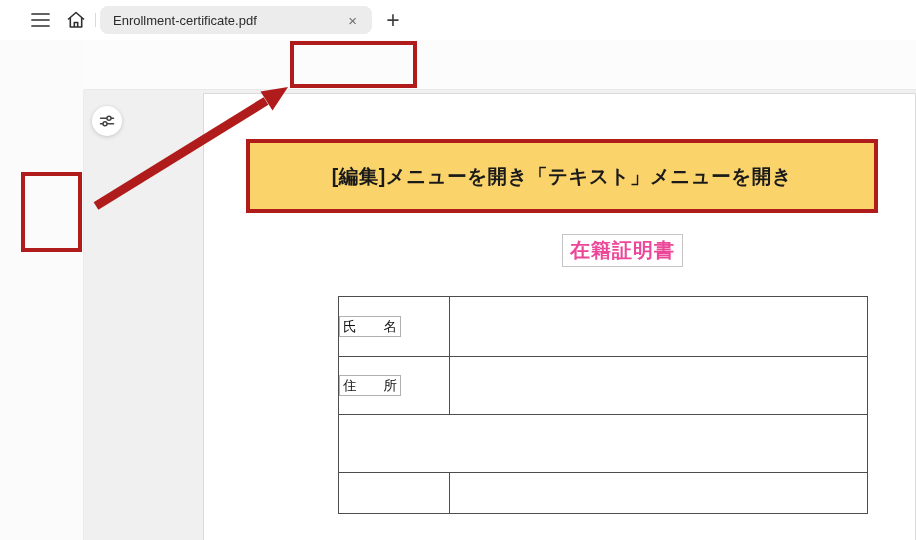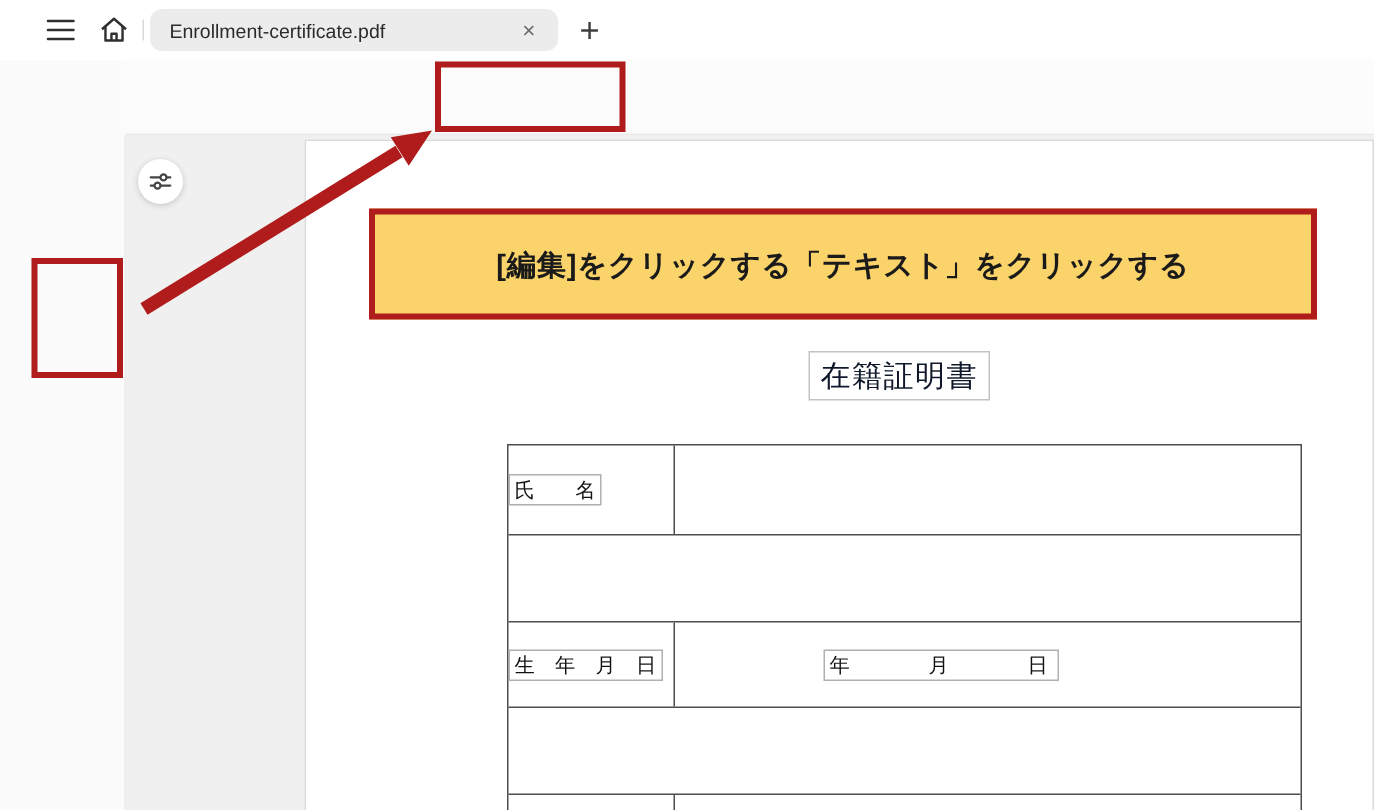--- a/index.html
+++ b/index.html
@@ -54,23 +54,23 @@
   .workspace { position:absolute; left:84px; top:90px; right:0; bottom:0; background:#F0F0F0; }
   .sliders-btn { position:absolute; left:8px; top:16px; width:30px; height:30px; border-radius:50%;
                  background:#fff; box-shadow:0 1px 4px rgba(0,0,0,.18); display:flex;
                  align-items:center; justify-content:center; cursor:pointer; }
   .page { position:absolute; left:119px; top:3px; width:713px; height:460px; background:#fff;
           border:1px solid #DADADA; overflow:hidden; }
   .callout { position:absolute; left:42px; top:45px; width:632px; height:74px;
              background:#FAD36B; border:4px solid #B01B1B; display:flex; align-items:center;
              justify-content:center; font-size:19.5px; font-weight:700; color:#1A1A1A;
              letter-spacing:.5px; white-space:pre; }
-  .doc-title { position:absolute; left:335px; top:140px; border:1px solid #C4C4C4;
+  .doc-title { position:absolute; left:358px; top:140px; border:1px solid #C4C4C4;
                padding:2px 7px; font-family:"Liberation Serif","DejaVu Serif",serif;
-               font-size:20px; font-weight:400; color:#0f172a; letter-spacing:1px; cursor:text; }
+               font-size:20px; font-weight:700; color:#ec4899; letter-spacing:1px; cursor:text; }
   .doc-table { position:absolute; left:134px; top:202px; width:530px;
                border:1px solid #4D4D4D; }
   .tr { display:flex; border-bottom:1px solid #4D4D4D; }
   .tr:last-child { border-bottom:none; }
   .td-label { width:111px; border-right:1px solid #4D4D4D; display:flex; align-items:center;
               }
   .td-value { flex:1; display:flex; align-items:center; }
   .fbox { border:1px solid #B0B0B0; padding:1px 3px; font-family:"Liberation Serif","DejaVu Serif",serif;
           font-size:13.5px; color:#111; white-space:pre; line-height:17px; cursor:text; }
   .h60{height:60px} .h58{height:58px} .h57{height:57px} .h40{height:40px}
@@ -312,41 +312,36 @@
     <div class="sliders-btn">
       <svg class="ic" width="18" height="18" viewBox="0 0 18 18" fill="none" stroke="#444" stroke-width="1.5" stroke-linecap="round">
           <line x1="2.5" y1="6.3" x2="15.5" y2="6.3"></line>
           <circle cx="11" cy="6.3" r="2" fill="#fff"></circle>
           <line x1="2.5" y1="11.7" x2="15.5" y2="11.7"></line>
           <circle cx="7" cy="11.7" r="2" fill="#fff"></circle>
         </svg>
     </div>
 
     <div class="page">
-      <div class="callout">[編集]をクリックする「テキスト」をクリックする</div>
+      <div class="callout">[編集]メニューを開き「テキスト」メニューを開き</div>
 
       <div class="doc-title">在籍証明書</div>
 
       <div class="doc-table">
         <div class="tr h60">
           <div class="td-label">
             <span class="fbox">氏　　名</span>
           </div>
           <div class="td-value"></div>
         </div>
         <div class="tr h58">
+          <div class="td-label">
+            <span class="fbox">住　　所</span>
+          </div>
           <div class="td-value"></div>
-        </div>
-        <div class="tr h57">
-          <div class="td-label">
-            <span class="fbox">生　年　月　日</span>
-          </div>
-          <div class="td-value">
-            <span class="fbox ls3 off99">年　　　月　　　日</span>
-          </div>
         </div>
         <div class="tr h58">
         </div>
         <div class="tr h40">
           <div class="td-label"></div>
           <div class="td-value"></div>
         </div>
       </div>
     </div>
   </div>

